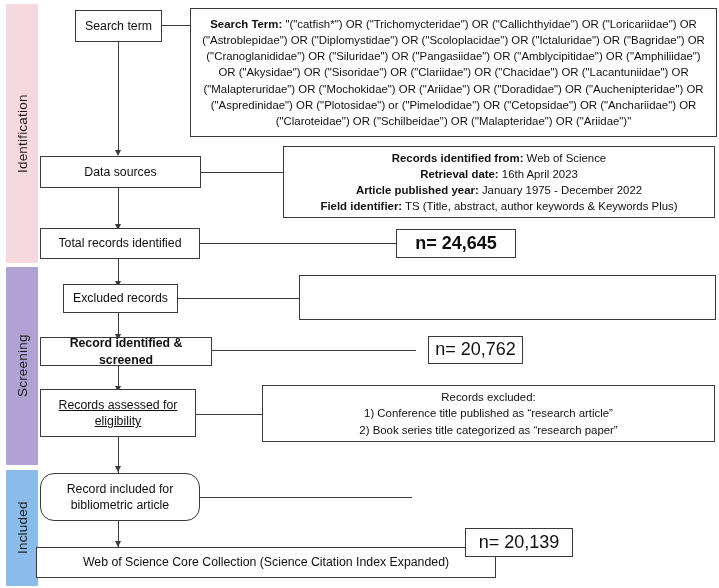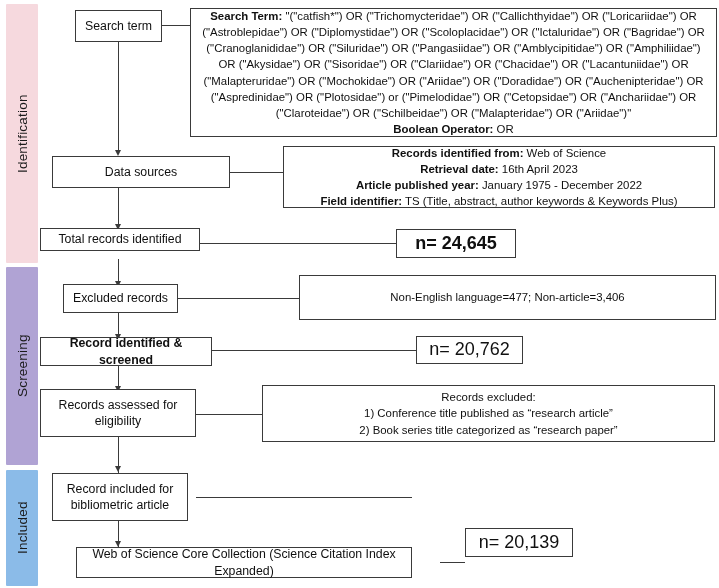--- a/index.html
+++ b/index.html
@@ -156,77 +156,75 @@
 
   <div class="box note" style="left:190px;top:8px;width:527px;height:129px;">
     <div class="note-inner">
       <span class="line"><span class="b">Search Term:</span><span> "("catfish*") OR ("Trichomycteridae") OR ("Callichthyidae") OR ("Loricariidae") OR</span></span>
       <span class="line">("Astroblepidae") OR ("Diplomystidae") OR ("Scoloplacidae") OR ("Ictaluridae") OR ("Bagridae") OR</span>
       <span class="line">("Cranoglanididae") OR ("Siluridae") OR ("Pangasiidae") OR ("Amblycipitidae") OR ("Amphiliidae")</span>
       <span class="line">OR ("Akysidae") OR ("Sisoridae") OR ("Clariidae") OR ("Chacidae") OR ("Lacantuniidae") OR</span>
       <span class="line">("Malapteruridae") OR ("Mochokidae") OR ("Ariidae") OR ("Doradidae") OR ("Auchenipteridae") OR</span>
       <span class="line">("Aspredinidae") OR ("Plotosidae") or ("Pimelodidae") OR ("Cetopsidae") OR ("Anchariidae") OR</span>
       <span class="line">("Claroteidae") OR ("Schilbeidae") OR ("Malapteridae") OR ("Ariidae")"</span>
-      <span class="line"><span class="b">Boolean Operator:</span><span> OR</span></span>
-    </div>
-  </div>
-
-  <div class="box" style="left:40px;top:156px;width:178px;height:32px;margin-left:12px;">Data sources</div>
-
-  <div class="box note" style="left:283px;top:146px;width:432px;height:62px;">
+    </div>
+  </div>
+
+  <div class="box" style="left:40px;top:156px;width:161px;height:32px;">Data sources</div>
+
+  <div class="box note" style="left:283px;top:146px;width:432px;height:72px;">
     <div class="note-inner">
       <span class="line"><span class="b">Records identified from:</span><span> Web of Science</span></span>
       <span class="line"><span class="b">Retrieval date:</span><span> 16th April 2023</span></span>
       <span class="line"><span class="b">Article published year:</span><span> January 1975 - December 2022</span></span>
       <span class="line"><span class="b">Field identifier:</span><span> TS (Title, abstract, author keywords &amp; Keywords Plus)</span></span>
     </div>
   </div>
 
-  <div class="box" style="left:40px;top:228px;width:160px;height:23px;">Total records identified</div>
+  <div class="box" style="left:40px;top:228px;width:160px;height:31px;">Total records identified</div>
 
   <div class="box num" style="left:396px;top:229px;width:120px;height:29px;">
     <span class="b">n= 24,645</span>
   </div>
 
   <div class="box" style="left:63px;top:284px;width:115px;height:29px;">Excluded records</div>
 
   <div class="box note" style="left:299px;top:275px;width:417px;height:45px;">
     <div class="note-inner">
-      <span class="line">Non-English language=477; Non-article=3,406</span>
     </div>
   </div>
 
   <div class="box" style="left:40px;top:337px;width:172px;height:29px;font-weight:bold;">Record identified &amp; screened</div>
 
-  <div class="box num" style="left:416px;top:336px;width:107px;height:28px;">
+  <div class="box num" style="left:428px;top:336px;width:95px;height:28px;">
     <span>n= 20,762</span>
   </div>
 
-  <div class="box" style="left:40px;top:389px;width:156px;height:48px;">
+  <div class="box" style="left:40px;top:389px;width:156px;height:48px;text-decoration:underline;">
     <div>
       <span>Records assessed for</span><br>
       <span>eligibility</span>
     </div>
   </div>
 
   <div class="box note" style="left:262px;top:385px;width:453px;height:57px;">
     <div class="note-inner">
       <span class="line">Records excluded:</span>
       <span class="line indent">1)  Conference title published as “research article”</span>
       <span class="line indent">2) Book series title categorized as “research paper”</span>
     </div>
   </div>
 
-  <div class="box" style="left:52px;top:473px;width:136px;height:48px;">
+  <div class="box" style="left:40px;top:473px;width:160px;height:48px;border-radius:14px;">
     <div>
       <span>Record included for</span><br>
       <span>bibliometric article</span>
     </div>
   </div>
 
 
-  <div class="box" style="left:36px;top:547px;width:336px;height:31px;margin-left:40px;">Web of Science Core Collection (Science Citation Index Expanded)</div>
+  <div class="box" style="left:36px;top:547px;width:460px;height:31px;">Web of Science Core Collection (Science Citation Index Expanded)</div>
 
   <div class="box num" style="left:465px;top:528px;width:108px;height:29px;">
     <span>n= 20,139</span>
   </div>
 
 </div>
 
 </body></html>

